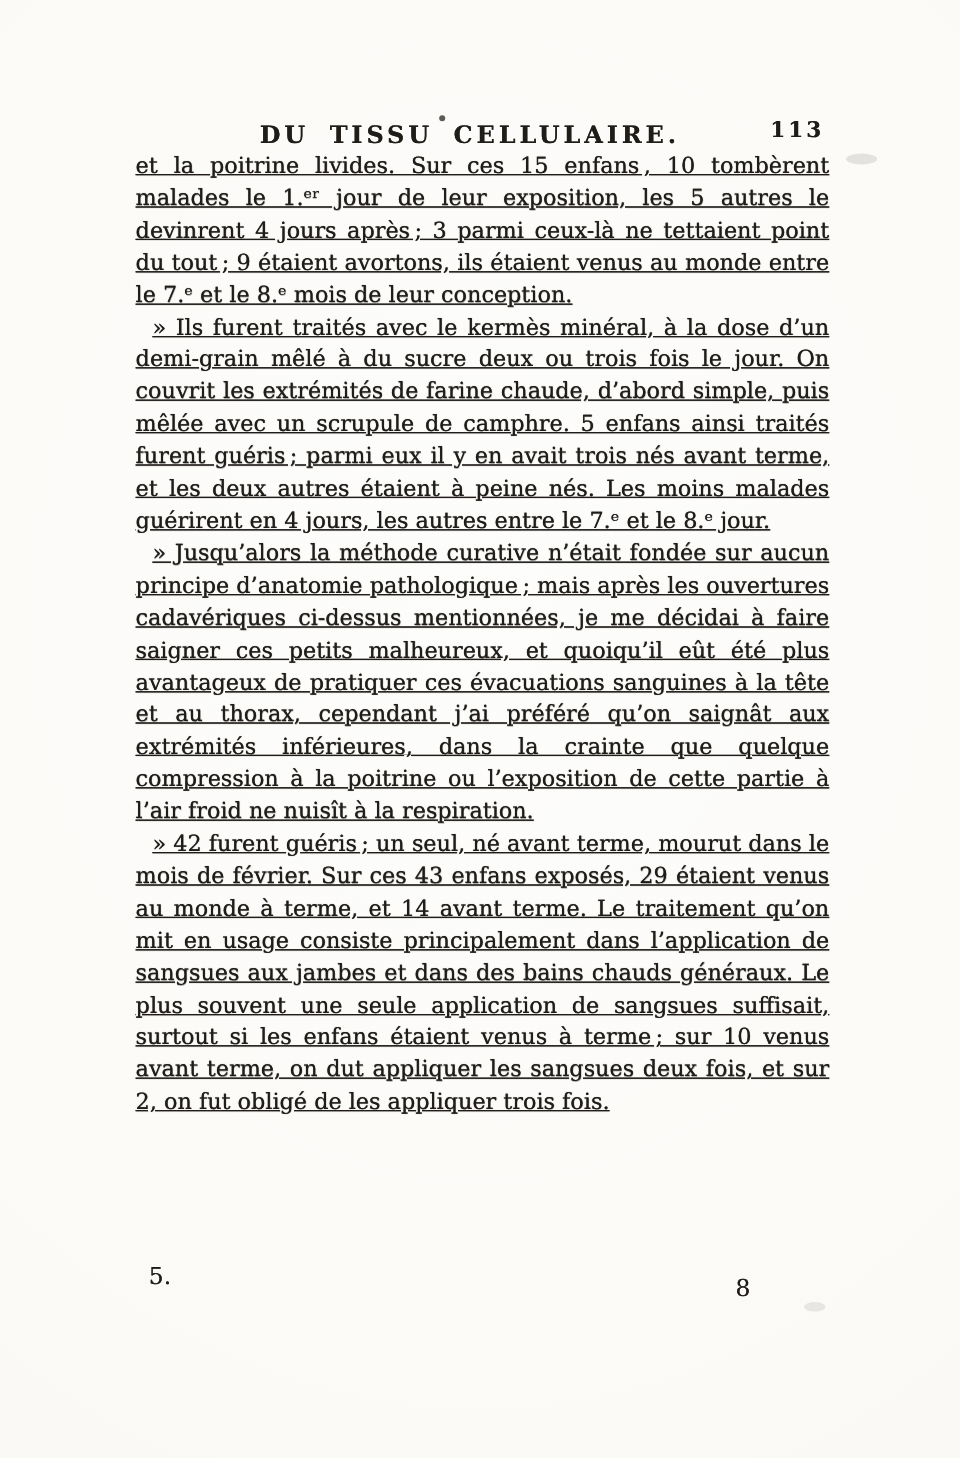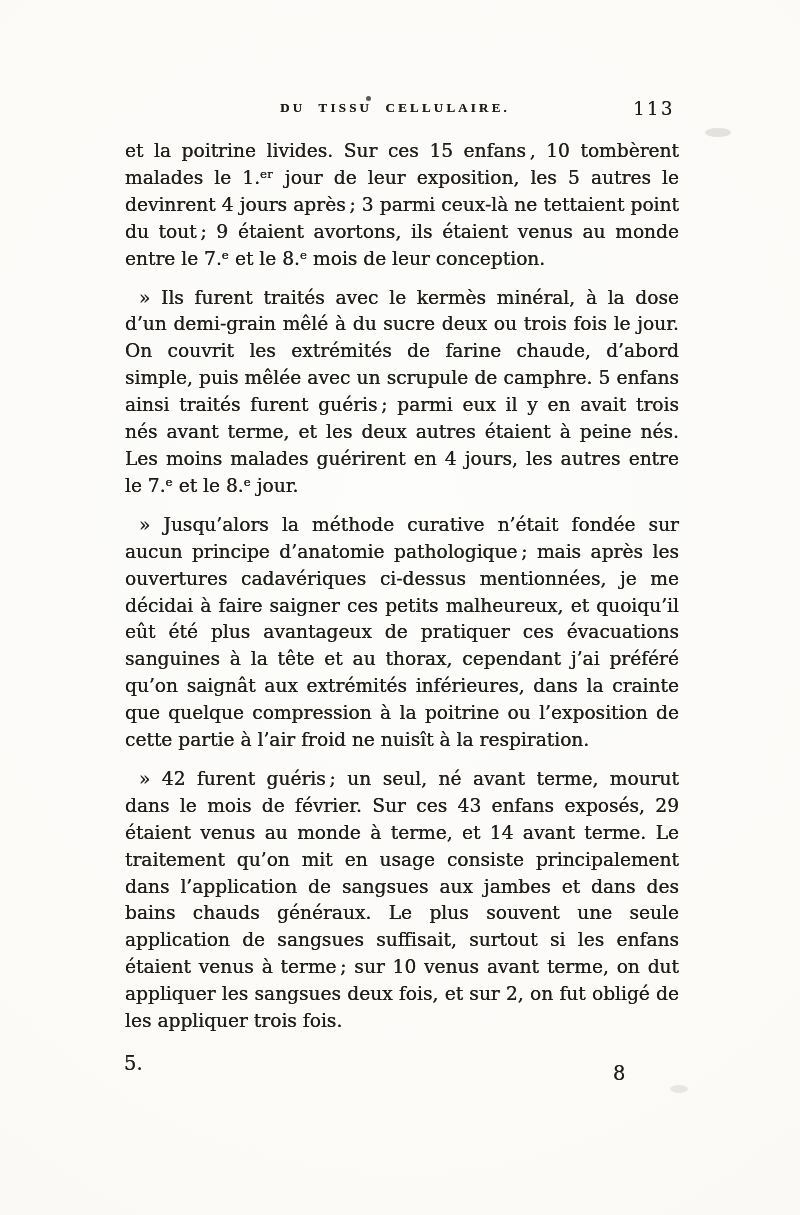--- a/index.html
+++ b/index.html
@@ -23,51 +23,51 @@
     left: 113px;
     top: 99px;
     width: 578px;
     height: 24px;
   }
   .running-title {
     position: absolute;
     left: 50%;
     top: 1px;
     transform: translateX(-53%);
-    font-size: 13px;
+    font-size: 20px;
     letter-spacing: 3.2px;
     word-spacing: 7px;
     white-space: nowrap;
     font-weight: bold;
     text-shadow: 0 0 0.5px rgba(32,29,25,0.8);
-    font-family: Liberation Serif, serif;
   }
   .page-number {
     position: absolute;
-    right: 16px;
+    right: 4px;
     top: -1px;
     font-size: 18px;
     letter-spacing: 2.5px;
-    font-weight: normal;
+    font-weight: bold;
     text-shadow: 0 0 0.5px rgba(32,29,25,0.8);
   }
   
   .text-block {
     position: absolute;
     left: 113px;
     top: 126px;
     width: 578px;
     font-size: 18.6px;
     line-height: 26.9px;
     text-align: justify;
     text-shadow: 0 0 0.6px rgba(32,29,25,0.85), 0.3px 0.3px 0 rgba(32,29,25,0.3);
   }
   .text-block p {
-    margin: 12px;
+    margin: 0;
     padding: 0;
+    text-decoration: underline;
   }
   .text-block p.p-indent {
     text-indent: 14px;
   }
   
   .sig-left {
     position: absolute;
     left: 124px;
     top: 1052px;
     font-size: 19.5px;

